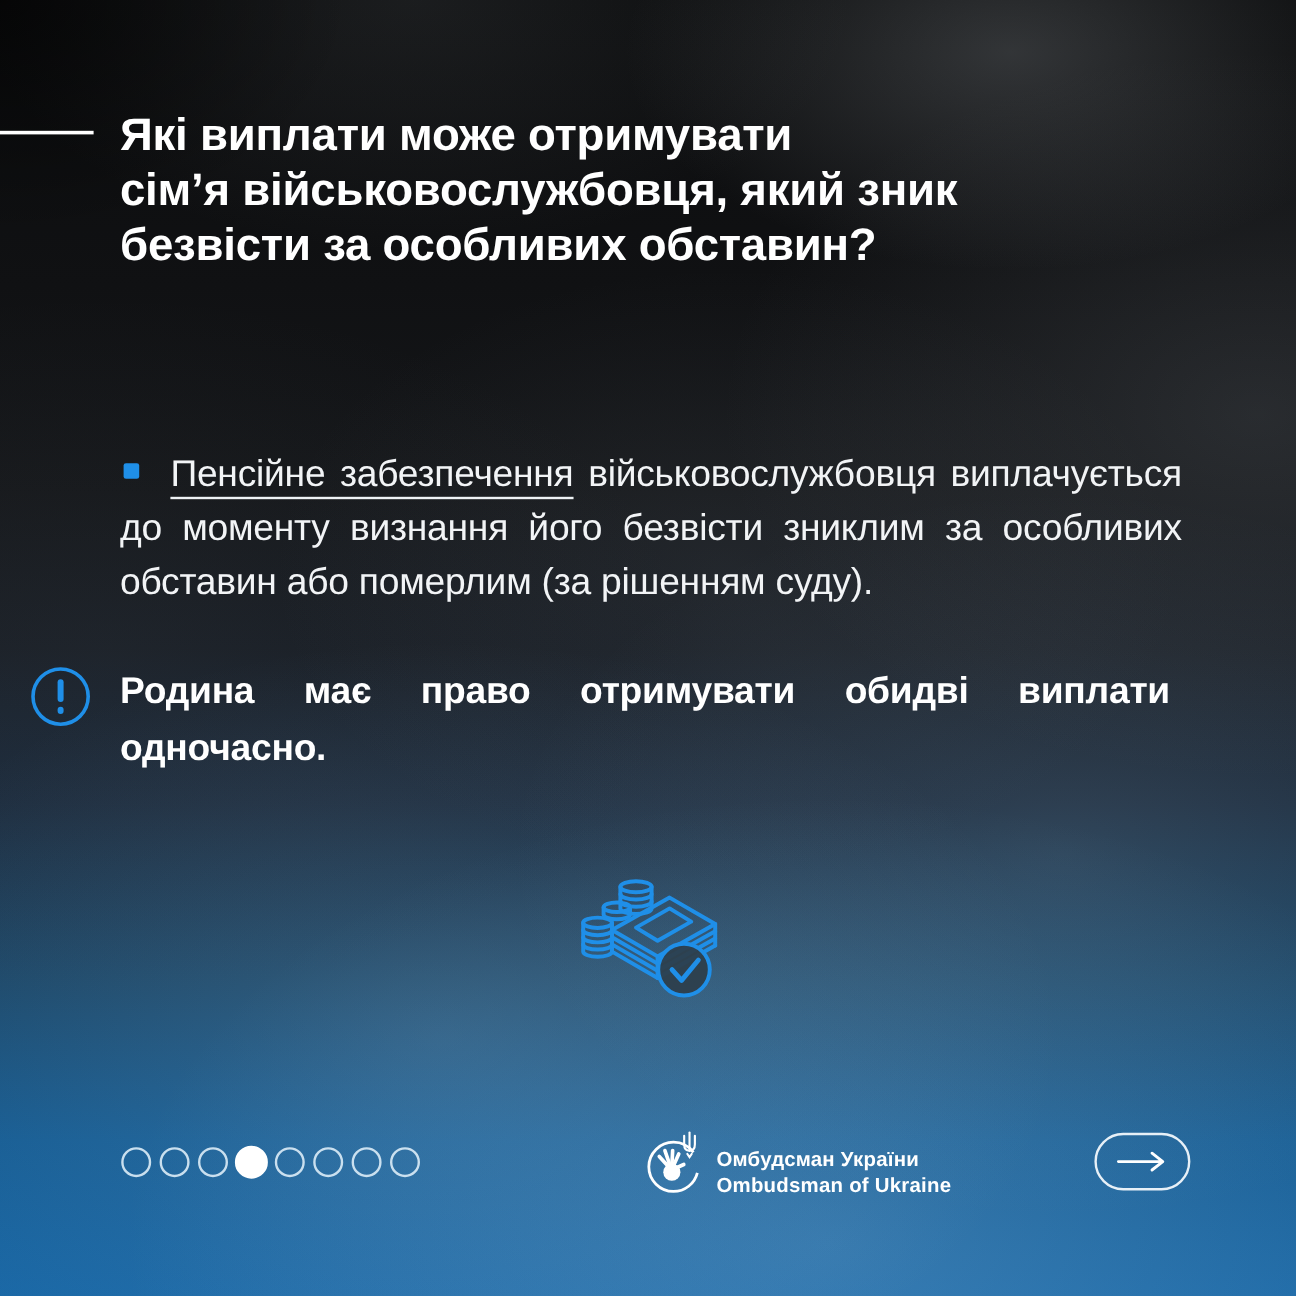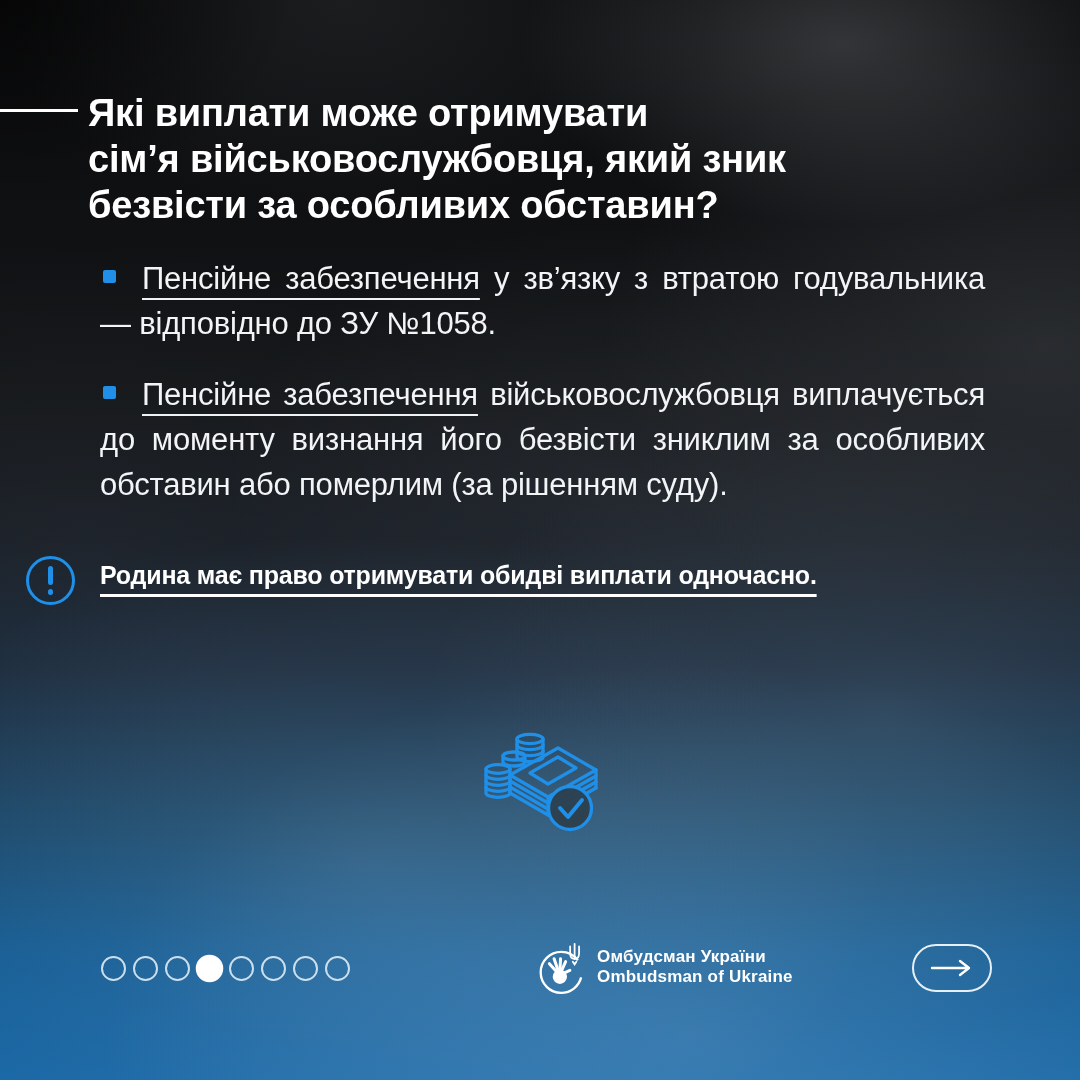--- a/index.html
+++ b/index.html
@@ -18,86 +18,82 @@
       radial-gradient(540px 360px at 56% 44%, rgba(118,128,138,0.13), transparent 70%),
       radial-gradient(700px 420px at 8% 50%, rgba(90,100,110,0.10), transparent 70%),
       radial-gradient(640px 420px at 82% 66%, rgba(168,195,216,0.15), transparent 72%),
       radial-gradient(720px 460px at 34% 80%, rgba(178,205,228,0.16), transparent 72%),
       radial-gradient(820px 520px at 64% 96%, rgba(190,216,236,0.18), transparent 72%),
       linear-gradient(180deg,#0b0c0d 0%,#101113 22%,#15171a 38%,#181d24 50%,
                       #1b2b3d 62%,#1a4769 76%,#155c93 88%,#1a68a6 100%);
   }
   .headline-rule{position:absolute;left:0;top:109px;width:78px;height:3px;background:#fff;}
   .title{
-    position:absolute;left:88px;top:90px;width:880px;margin:0;
+    position:absolute;left:100px;top:90px;width:880px;margin:0;
     font-size:38px;line-height:46px;font-weight:700;letter-spacing:-0.2px;
     color:#ffffff;white-space:pre-line;
   }
   .bullet-item{position:absolute;left:100px;width:885px;}
   .bullet-item.b1{top:256px;}
   .bullet-item.b2{top:372px;}
   .bullet-square{
     position:absolute;left:3px;top:14px;width:13px;height:13px;
     background:#1f8fe8;border-radius:2px;
   }
   .bullet-text{
     margin:0;font-size:31px;line-height:45px;font-weight:400;
     text-align:justify;text-indent:42px;letter-spacing:-0.2px;color:#f2f4f6;
   }
   .lead-underline{
     text-decoration:underline;text-decoration-thickness:2px;
     text-underline-offset:9px;text-decoration-color:#eef2f5;
   }
   .note-block{position:absolute;left:100px;top:552px;width:875px;}
   .note-text{
-    margin:0;font-size:25px;line-height:47px;font-weight:700;
+    margin:0;font-size:31px;line-height:47px;font-weight:700;
     text-align:justify;letter-spacing:-0.2px;color:#ffffff;
-    text-decoration:underline;text-decoration-thickness:3px;
+    text-decoration-thickness:3px;
     text-underline-offset:10px;text-decoration-color:#ffffff;
   }
   .excl-icon{
     position:absolute;left:26px;top:556px;width:49px;height:49px;box-sizing:border-box;
     border:3.5px solid #1f8fe8;border-radius:50%;
     display:flex;flex-direction:column;align-items:center;justify-content:center;gap:4px;
   }
   .excl-bar{width:5px;height:19px;background:#1f8fe8;border-radius:2.5px;}
   .excl-dot{width:5.5px;height:5.5px;background:#1f8fe8;border-radius:50%;}
   .money-icon{position:absolute;left:478px;top:729px;}
   
   .dots{position:absolute;left:101px;top:956px;display:flex;gap:7px;align-items:center;}
   .dot{
     width:25px;height:25px;box-sizing:border-box;border-radius:50%;
     border:2px solid rgba(216,233,245,0.92);background:transparent;
   }
   .dot.active{background:#ffffff;border-color:#ffffff;transform:scale(1.1);}
-  .logo{position:absolute;left:538px;top:936px;display:flex;align-items:center;gap:9px;}
+  .logo{position:absolute;left:538px;top:936px;display:flex;align-items:flex-end;gap:9px;}
   .logo-text{display:flex;flex-direction:column;justify-content:center;}
   .logo-line{font-size:17px;line-height:20.5px;font-weight:700;color:#ffffff;letter-spacing:0.2px;}
   .next-btn{
     position:absolute;left:912px;top:944px;width:80px;height:48px;box-sizing:border-box;
     border:2.6px solid #e7f0f7;border-radius:24px;background:transparent;
     display:flex;align-items:center;justify-content:center;cursor:pointer;padding:0;
   }
 </style>
 </head>
 <body>
 
 <div class="canvas">
   <div class="bg"></div>
 
   <div class="headline-rule"></div>
 
   <h1 class="title">Які виплати може отримувати
 сім’я військовослужбовця, який зник
 безвісти за особливих обставин?</h1>
 
-  <div class="bullet-item b1">
-    <span class="bullet-square"></span>
-    <p class="bullet-text"><span class="lead-underline">Пенсійне забезпечення</span><span> у зв’язку з втратою годувальника — відповідно до ЗУ №1058.</span></p>
-  </div>
 
   <div class="bullet-item b2">
     <span class="bullet-square"></span>
     <p class="bullet-text"><span class="lead-underline">Пенсійне забезпечення</span><span> військовослужбовця виплачується до моменту визнання його безвісти зниклим за особливих обставин або померлим (за рішенням суду).</span></p>
   </div>
 
   <div class="excl-icon">
     <div class="excl-bar"></div>
     <div class="excl-dot"></div>
   </div>

